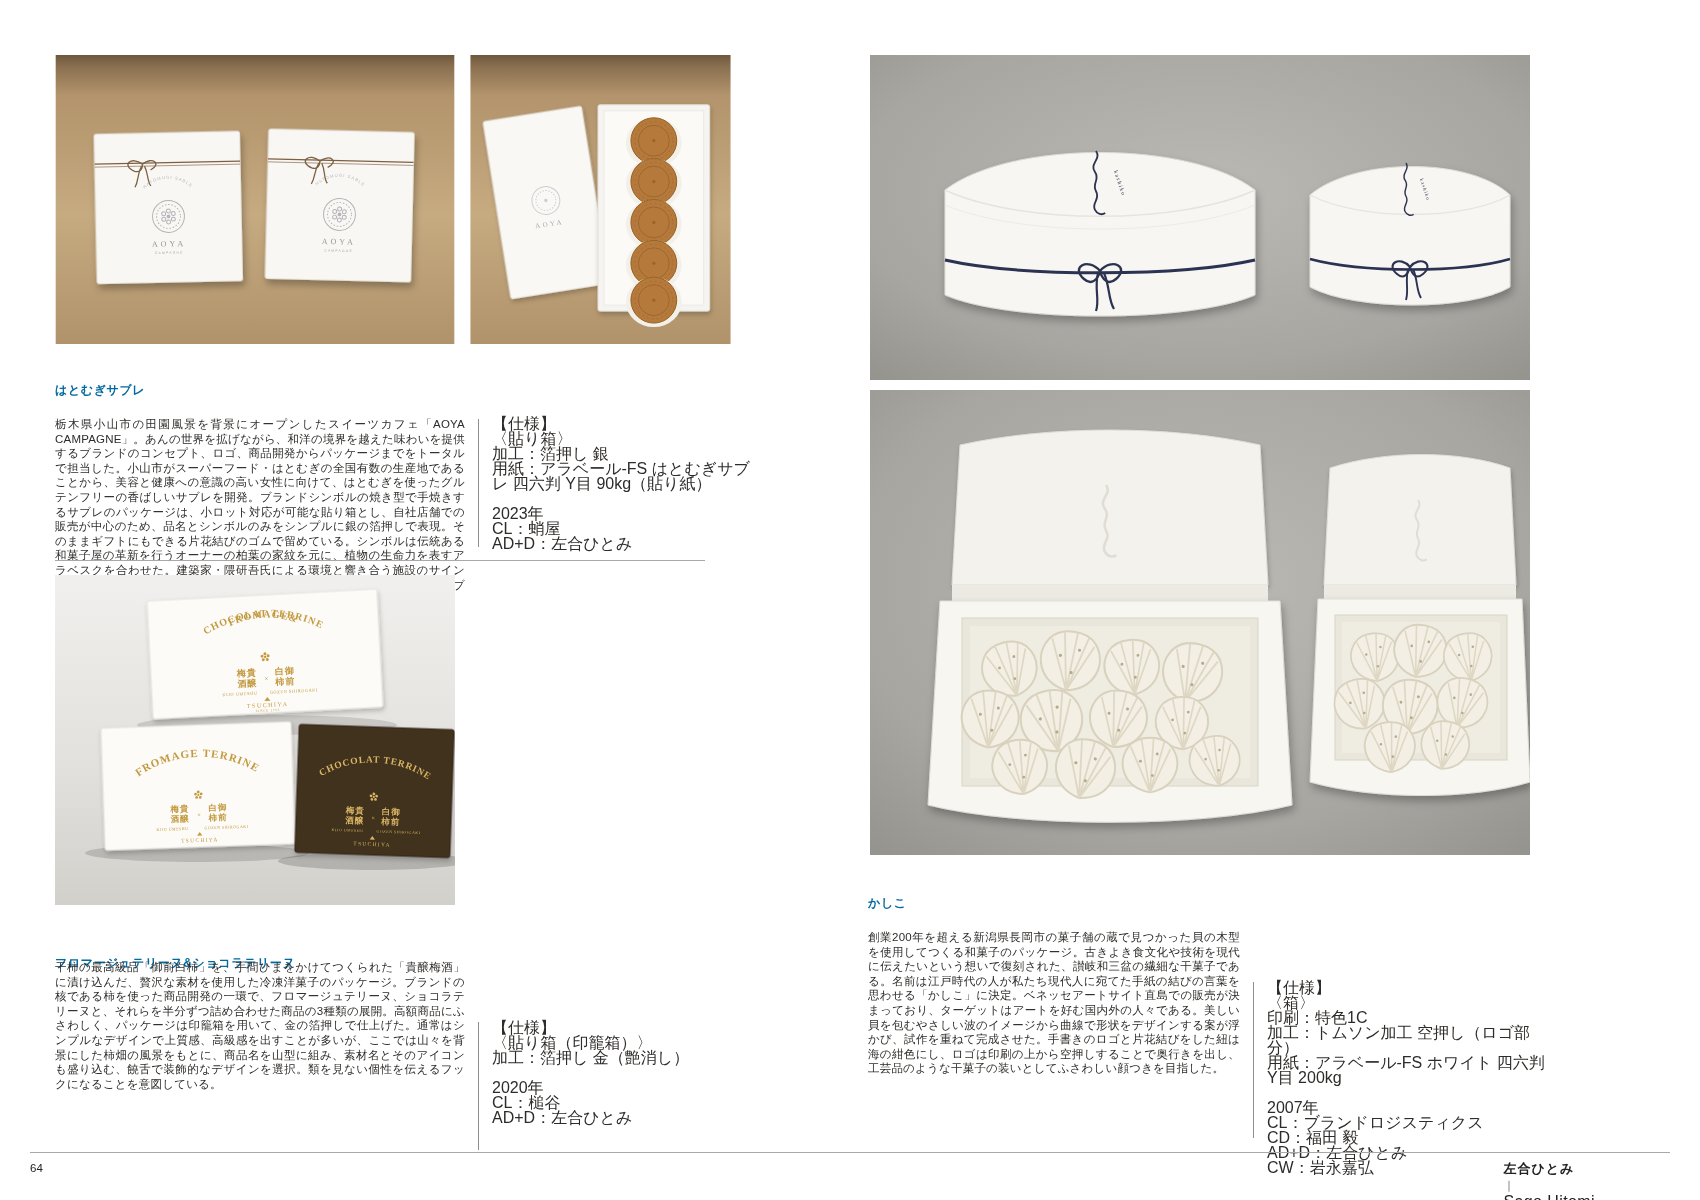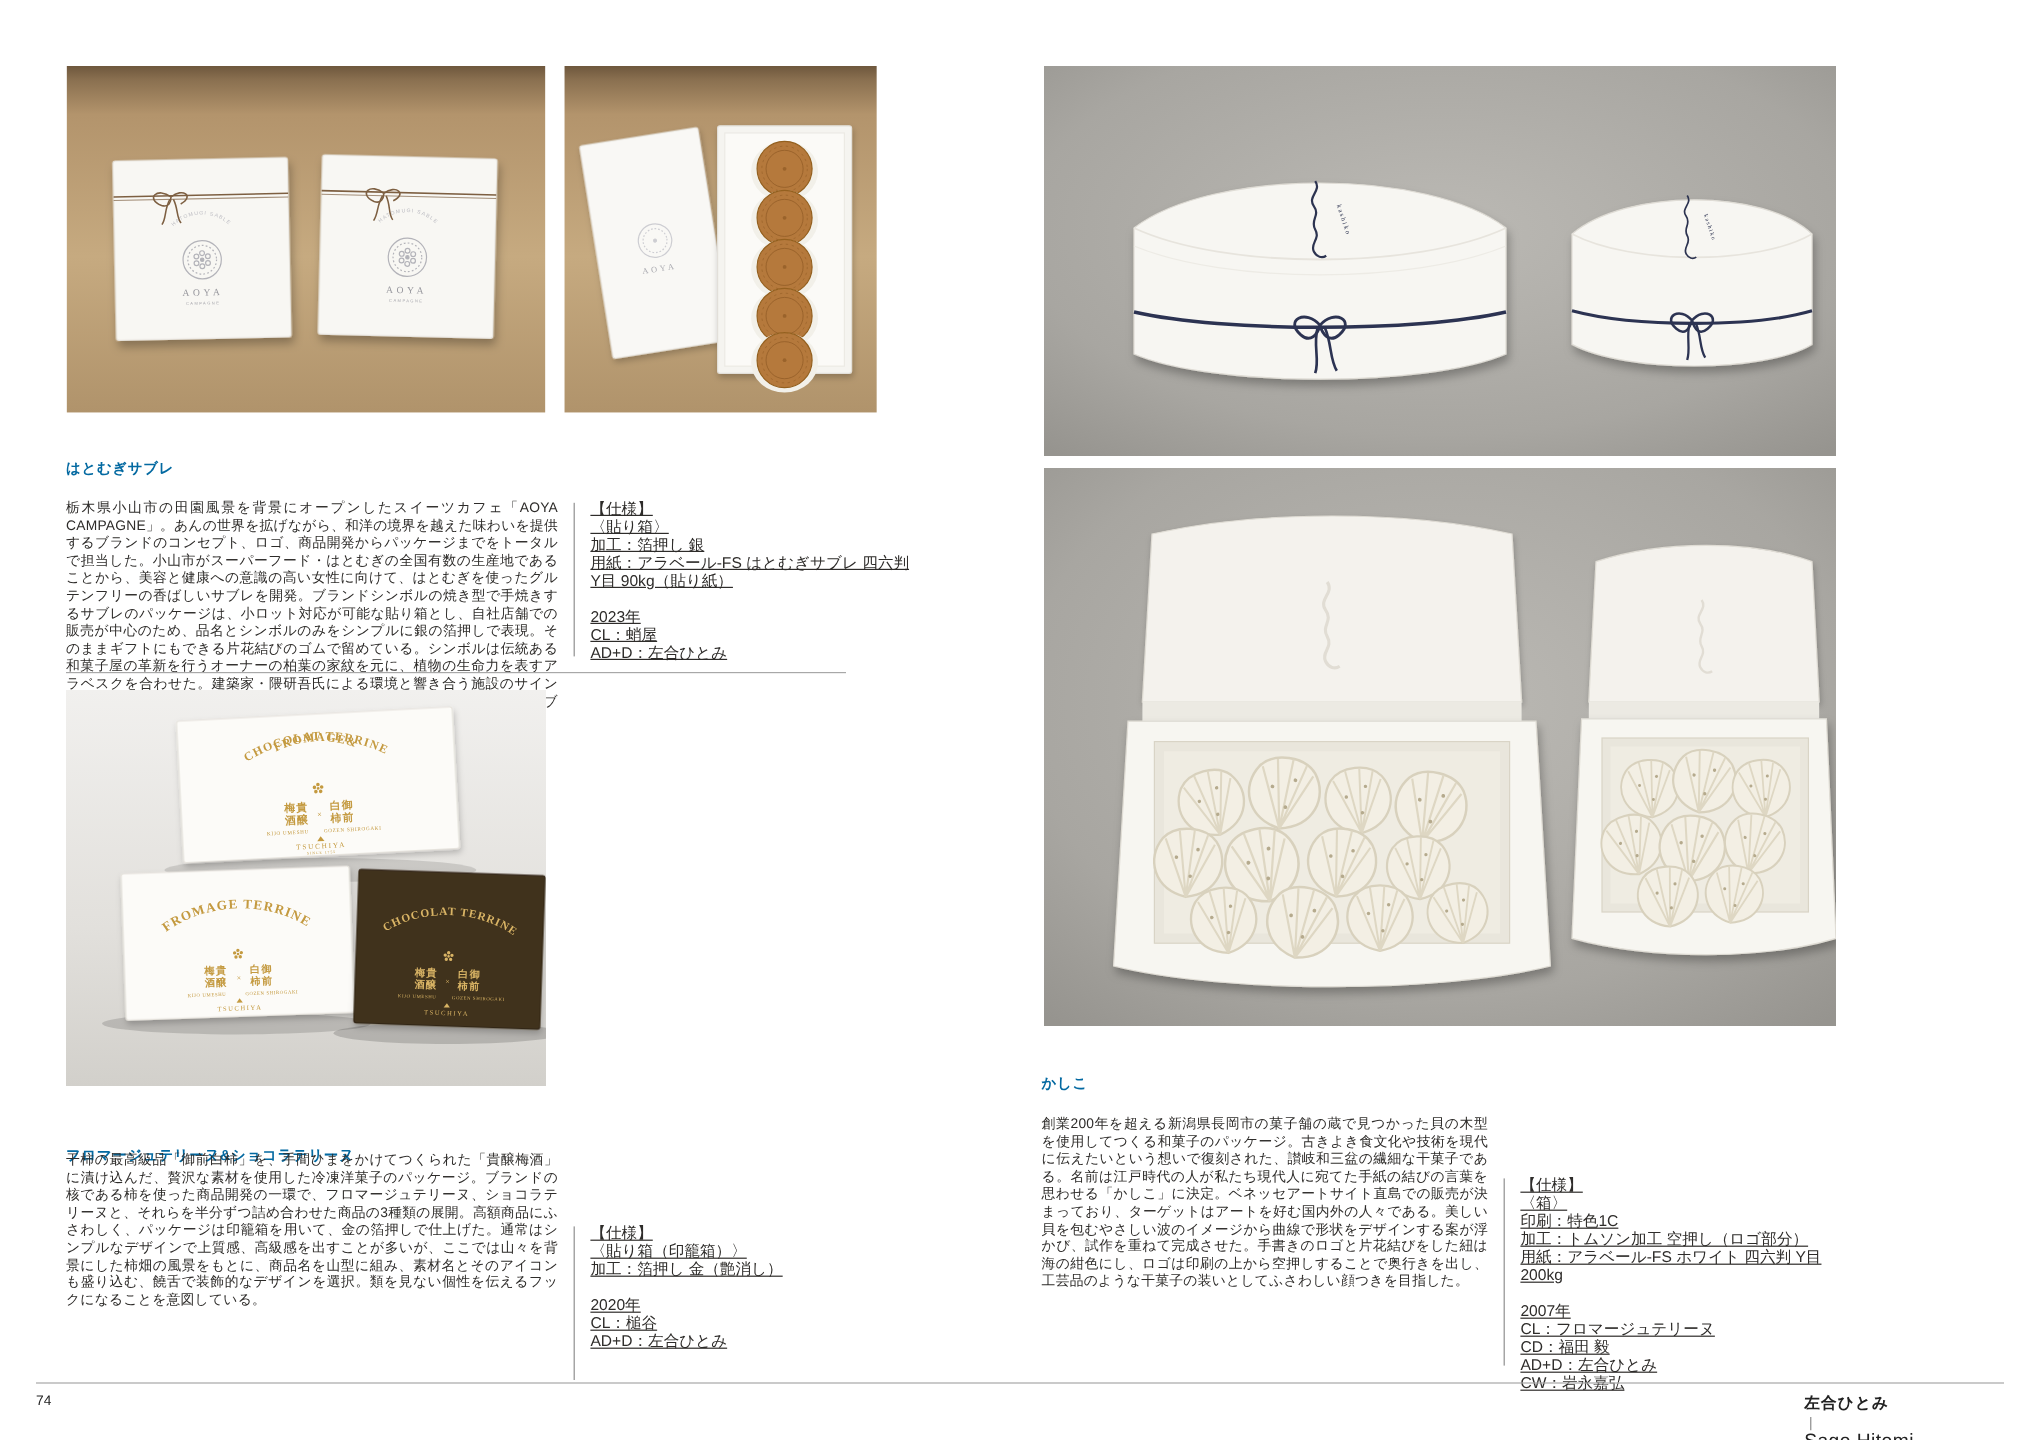--- a/index.html
+++ b/index.html
@@ -3,21 +3,21 @@
 <meta charset="utf-8">
 <style>
   html,body{margin:0;padding:0;background:#e9e9e9;}
   .canvas{position:relative;width:1700px;height:1200px;background:#ffffff;overflow:hidden;
           font-family:"Liberation Sans","DejaVu Sans",sans-serif;color:#2e2c2a;}
   .photo{position:absolute;overflow:hidden;}
   .photo svg{display:block;width:100%;height:100%;}
   .sec-title{position:absolute;font-size:12px;font-weight:700;color:#0369a1;letter-spacing:.6px;}
   .body-text{position:absolute;font-size:11.5px;line-height:14.6px;letter-spacing:.2px;
              text-align:justify;color:#2e2c2a;}
-  .spec{position:absolute;font-size:13px;line-height:15px;color:#2e2c2a;text-decoration:underline;}
+  .spec{position:absolute;font-size:16px;line-height:15px;color:#2e2c2a;}
   .spec .gap{height:15px;}
   .vline{position:absolute;width:1px;background:#8f8f8f;}
   .hline{position:absolute;height:1px;background:#a8a8a8;}
   .pageno{position:absolute;font-size:11.5px;color:#222;}
   .footer-right{position:absolute;display:flex;align-items:baseline;font-size:12px;color:#222;}
   .footer-right .jp{font-weight:700;font-size:13px;letter-spacing:1px;}
   .footer-right .sep{margin:0 10px;color:#555;font-size:11px;}
   .footer-right .en{font-size:16px;letter-spacing:.4px;}
   .footer-right .no{margin-left:35px;font-size:11.5px;}
   .serif{font-family:"Liberation Serif","DejaVu Serif",serif;}
@@ -379,28 +379,28 @@
   <div class="body-text" style="left:868px;top:930px;width:372px;">創業200年を超える新潟県長岡市の菓子舗の蔵で見つかった貝の木型を使用してつくる和菓子のパッケージ。古きよき食文化や技術を現代に伝えたいという想いで復刻された、讃岐和三盆の繊細な干菓子である。名前は江戸時代の人が私たち現代人に宛てた手紙の結びの言葉を思わせる「かしこ」に決定。ベネッセアートサイト直島での販売が決まっており、ターゲットはアートを好む国内外の人々である。美しい貝を包むやさしい波のイメージから曲線で形状をデザインする案が浮かび、試作を重ねて完成させた。手書きのロゴと片花結びをした紐は海の紺色にし、ロゴは印刷の上から空押しすることで奥行きを出し、工芸品のような干菓子の装いとしてふさわしい顔つきを目指した。</div>
   <div class="vline" style="left:1253px;top:982px;height:156px;"></div>
   <div class="spec" style="left:1267px;top:980px;width:280px;">
     <div>【仕様】</div>
     <div>〈箱〉</div>
     <div>印刷：特色1C</div>
     <div>加工：トムソン加工 空押し（ロゴ部分）</div>
     <div>用紙：アラベール-FS ホワイト 四六判 Y目 200kg</div>
     <div class="gap"></div>
     <div>2007年</div>
-    <div>CL：フロマージュテリーヌ</div>
+    <div>CL：ブランドロジスティクス</div>
     <div>CD：福田 毅</div>
     <div>AD+D：左合ひとみ</div>
     <div>CW：岩永嘉弘</div>
   </div>
 
   <div class="hline" style="left:30px;top:1152px;width:1640px;"></div>
-  <div class="pageno" style="left:30px;top:1162px;">74</div>
+  <div class="pageno" style="left:30px;top:1162px;">64</div>
   <div class="footer-right" style="right:140px;top:1160px;flex-direction:column;">
     <span class="jp">左合ひとみ</span>
     <span class="sep">｜</span>
     <span class="en">Sago Hitomi</span>
     <span class="no">65</span>
   </div>
 
 </div>
 
 </body></html>

